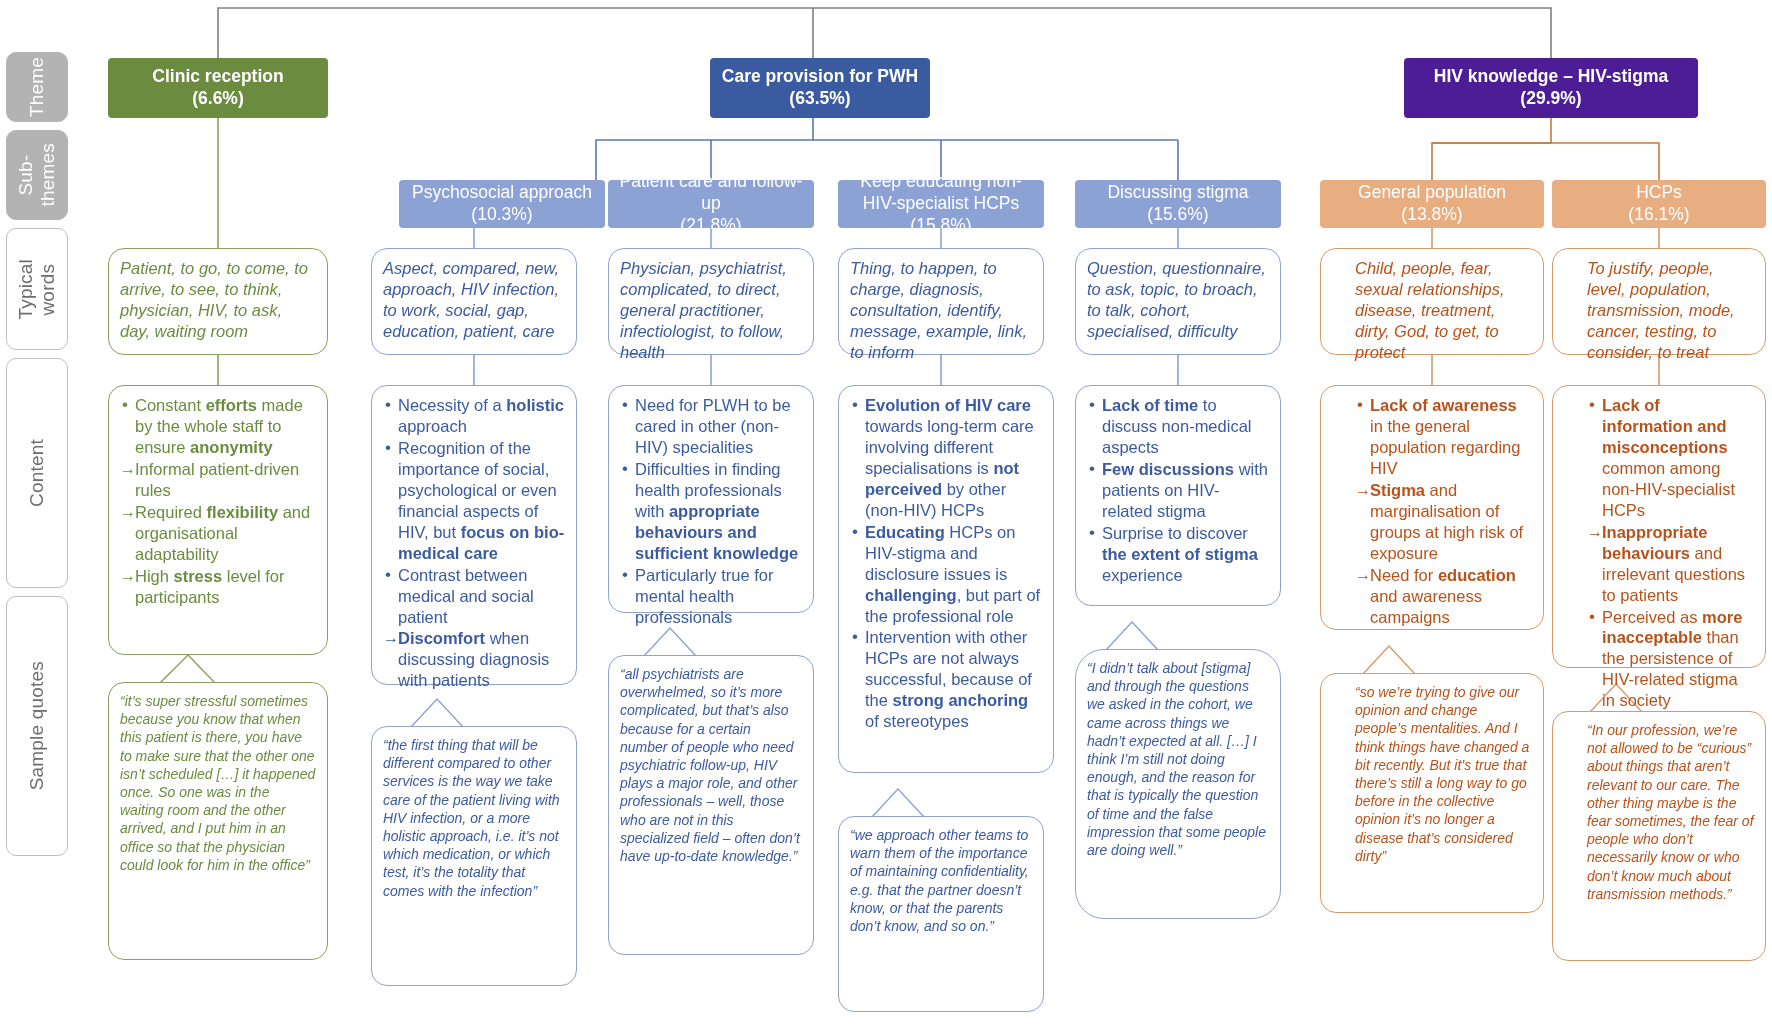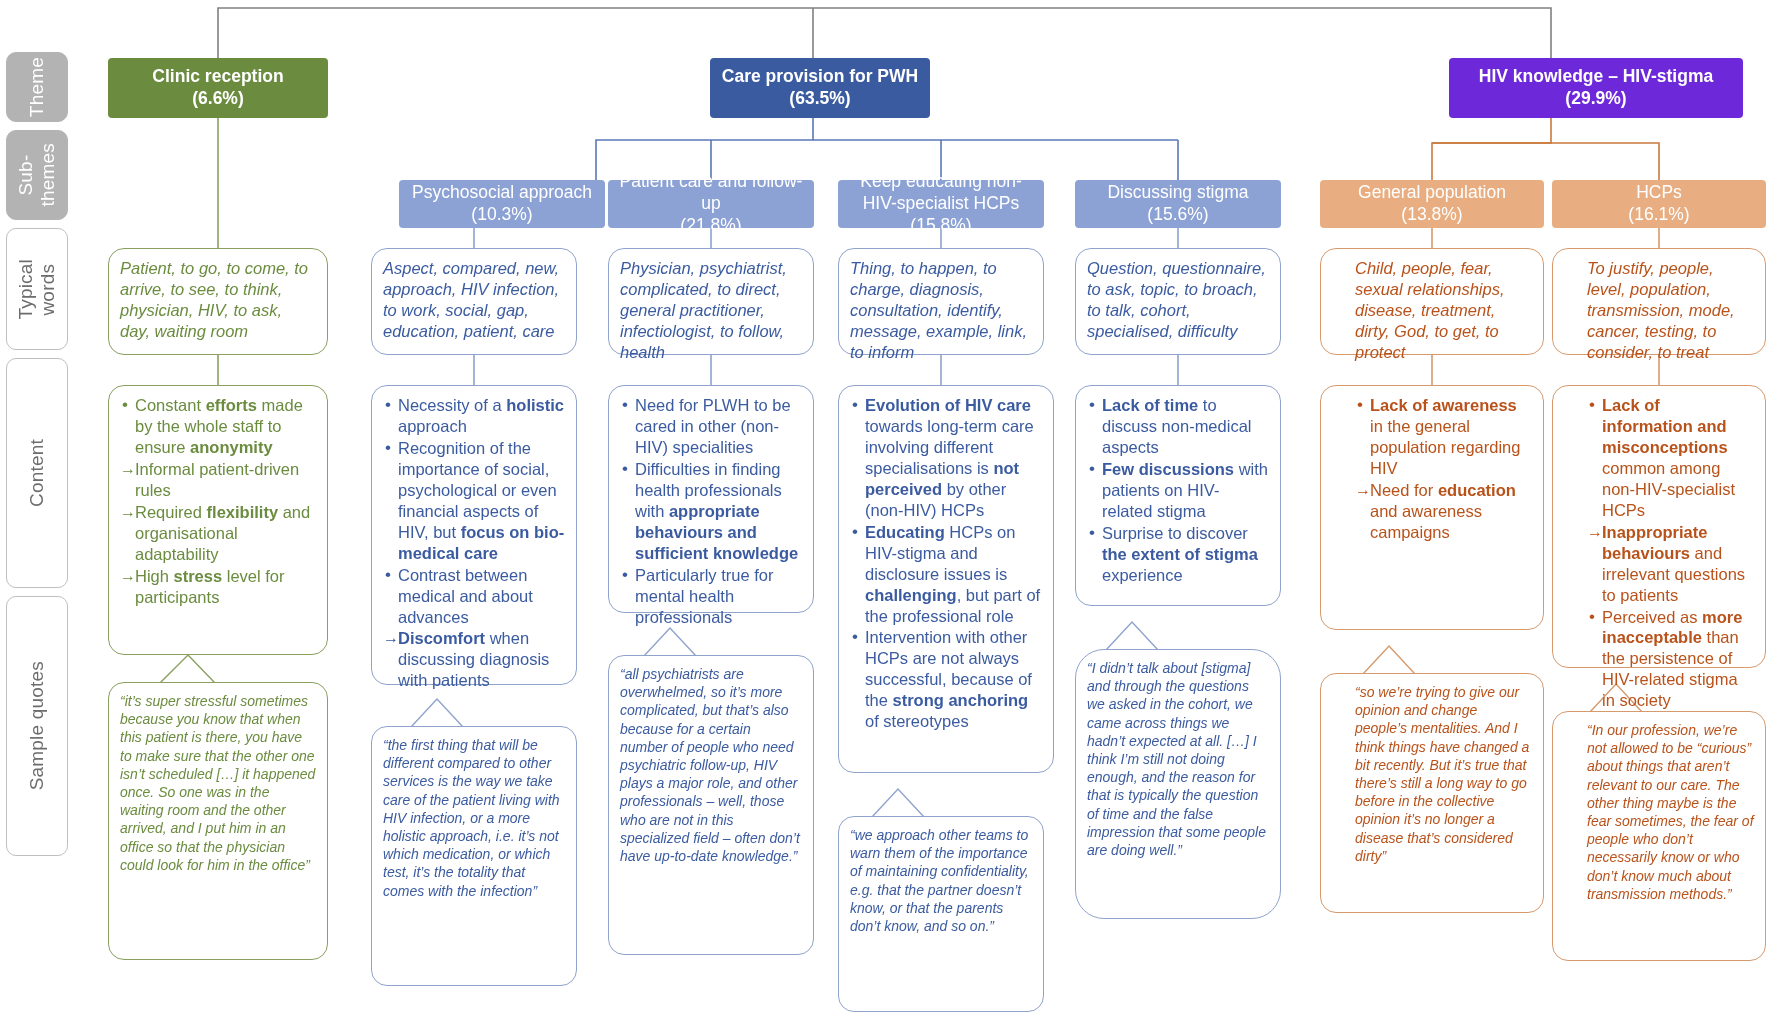--- a/index.html
+++ b/index.html
@@ -29,21 +29,21 @@
   
   .chip{
     position:absolute;border-radius:4px;box-sizing:border-box;
     display:flex;align-items:center;justify-content:center;text-align:center;
     color:#ffffff;padding:4px 8px;
   }
   .chip .t{font-size:17.5px;line-height:1.24;}
   .chip.theme .t{font-weight:bold;}
   .theme-green{background:#6b8c3f;}
   .theme-blue{background:#3b5ba0;}
-  .theme-orange{background:#6d28d9;margin-left:45px;}
+  .theme-orange{background:#4c1d95;}
   .sub-blue{background:#8da2d4;}
   .sub-orange{background:#e8ae82;}
 
   
   .box{
     position:absolute;box-sizing:border-box;background:#ffffff;
     border-radius:16px;border:1.4px solid #7d9153;
     padding:9px 11px 9px 11px;
   }
   .box.green{border-color:#8aa05f;color:#6b8c3f;}
@@ -171,21 +171,21 @@
         <li class="b">Constant <b>efforts</b> made by the whole staff to ensure <b>anonymity</b></li>
         <li class="a">Informal patient-driven rules</li>
         <li class="a">Required <b>flexibility</b> and organisational adaptability</li>
         <li class="a">High <b>stress</b> level for participants</li>
       </ul>
   </div>
   <div class="box blue content" style="left:371px;top:385px;width:206px;height:300px;">
     <ul class="bl">
         <li class="b">Necessity of a <b>holistic</b> approach</li>
         <li class="b">Recognition of the importance of social, psychological or even financial aspects of HIV, but <b>focus on bio-medical care</b></li>
-        <li class="b">Contrast between medical and about advances</li>
+        <li class="b">Contrast between medical and social patient</li>
         <li class="a"><b>Discomfort</b> when discussing diagnosis with patients</li>
       </ul>
   </div>
   <div class="box blue content" style="left:608px;top:385px;width:206px;height:228px;">
     <ul class="bl">
         <li class="b">Need for PLWH to be cared in other (non-HIV) specialities</li>
         <li class="b">Difficulties in finding health professionals with <b>appropriate behaviours and sufficient knowledge</b></li>
         <li class="b">Particularly true for mental health professionals</li>
       </ul>
   </div>
@@ -199,20 +199,21 @@
   <div class="box blue content" style="left:1075px;top:385px;width:206px;height:221px;">
     <ul class="bl">
         <li class="b"><b>Lack of time</b> to discuss non-medical aspects</li>
         <li class="b"><b>Few discussions</b> with patients on HIV-related stigma</li>
         <li class="b">Surprise to discover <b>the extent of stigma</b> experience</li>
       </ul>
   </div>
   <div class="box orange content" style="left:1320px;top:385px;width:224px;height:245px;">
     <ul class="bl">
         <li class="b"><b>Lack of awareness</b> in the general population regarding HIV</li>
+        <li class="a"><b>Stigma</b> and marginalisation of groups at high risk of exposure</li>
         <li class="a">Need for <b>education</b> and awareness campaigns</li>
       </ul>
   </div>
   <div class="box orange content" style="left:1552px;top:385px;width:214px;height:283px;">
     <ul class="bl">
         <li class="b"><b>Lack of information and misconceptions</b> common among non-HIV-specialist HCPs</li>
         <li class="a"><b>Inappropriate behaviours</b> and irrelevant questions to patients</li>
         <li class="b">Perceived as <b>more inacceptable</b> than the persistence of HIV-related stigma in society</li>
       </ul>
   </div>

